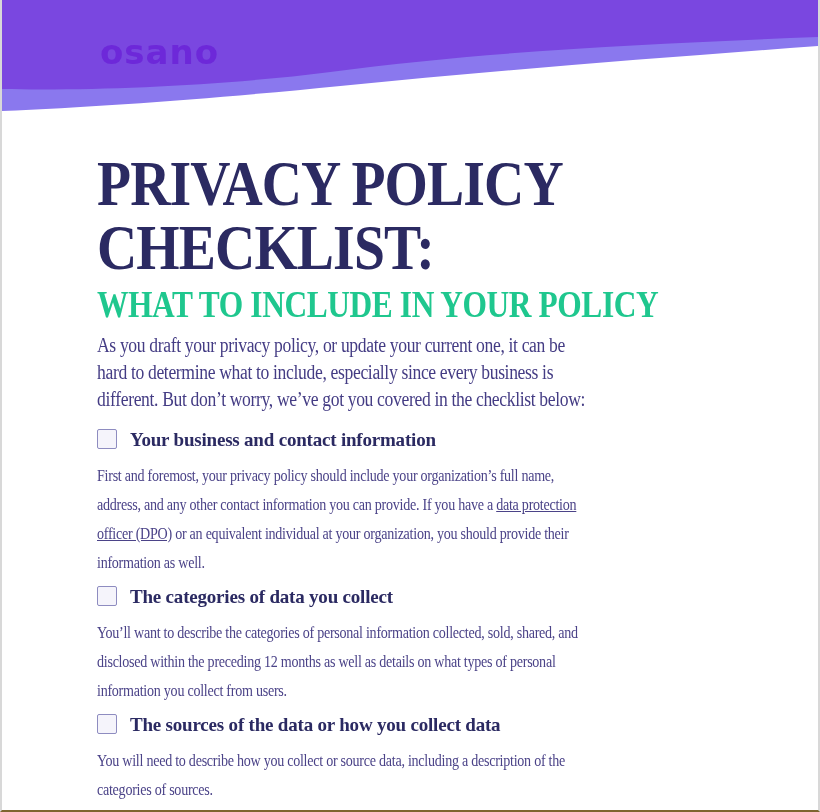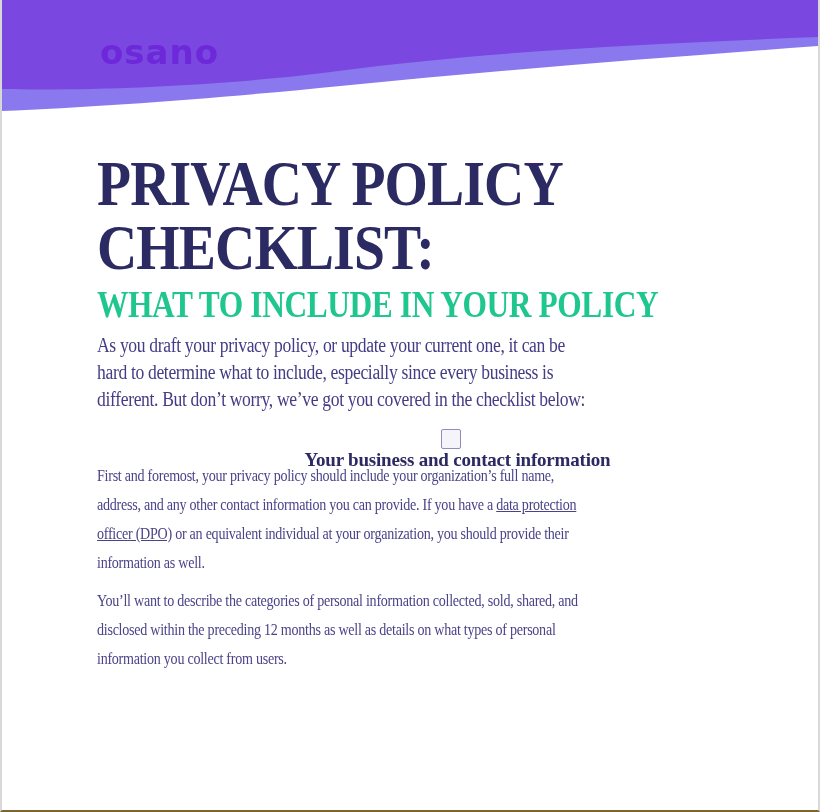--- a/index.html
+++ b/index.html
@@ -58,21 +58,21 @@
     font-size: 20px;
     line-height: 27px;
     letter-spacing: -0.4px;
     white-space: pre-line;
     transform: scaleX(0.88);
     transform-origin: 0 0;
     width: 760px;
   }
   .item { margin-top: 9px; }
   .item:first-child { margin-top: 16px; }
-  .item-row { display: flex; align-items: center; height: 26px; flex-direction: column; }
+  .item-row { display: flex; height: 26px; }
   .checkbox {
     width: 20px; height: 20px;
     box-sizing: border-box;
     background: #f5f4fb;
     border: 1.5px solid #8e8cc0;
     border-radius: 2px;
     margin-right: 13px;
     flex: 0 0 auto;
     cursor: pointer;
   }
@@ -128,22 +128,34 @@
       <span class="checkbox"></span>
       <h3 class="item-label">Your business and contact information</h3>
     </div>
     <p class="item-body"><span>First and foremost, your privacy policy should include your organization’s full name,
 address, and any other contact information you can provide.  If you have a </span><a class="link">data protection
 officer (DPO)</a><span> or an equivalent individual at your organization, you should provide their
 information as well.</span></p>
   </section>
 
   <section class="item">
+    <div class="item-row">
+      <span class="checkbox"></span>
+      <h3 class="item-label">The categories of data you collect</h3>
+    </div>
     <p class="item-body"><span>You’ll want to describe the categories of personal information collected, sold, shared, and
 disclosed within the preceding 12 months as well as details on what types of personal
 information you collect from users.</span></p>
   </section>
 
+  <section class="item">
+    <div class="item-row">
+      <span class="checkbox"></span>
+      <h3 class="item-label">The sources of the data or how you collect data</h3>
+    </div>
+    <p class="item-body"><span>You will need to describe how you collect or source data, including a description of the
+categories of sources.</span></p>
+  </section>
 
 </div>
   </div>
 
 </div>
 
 </body></html>

